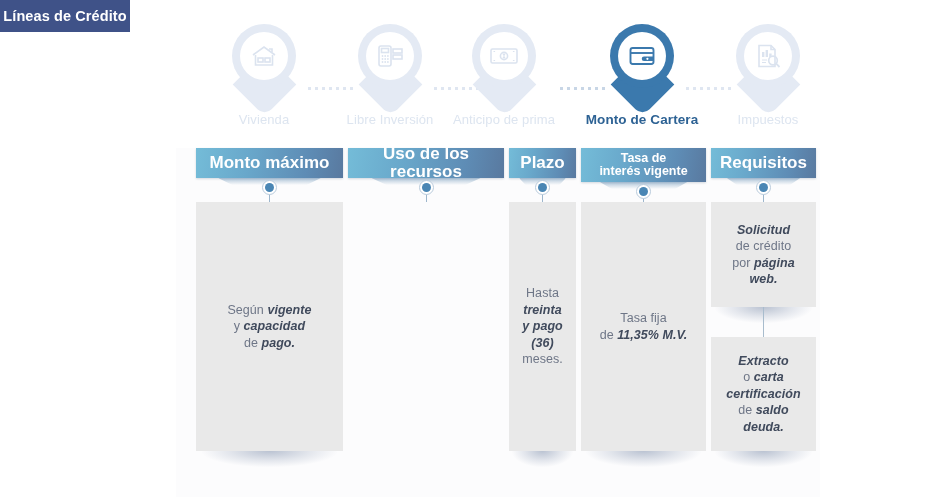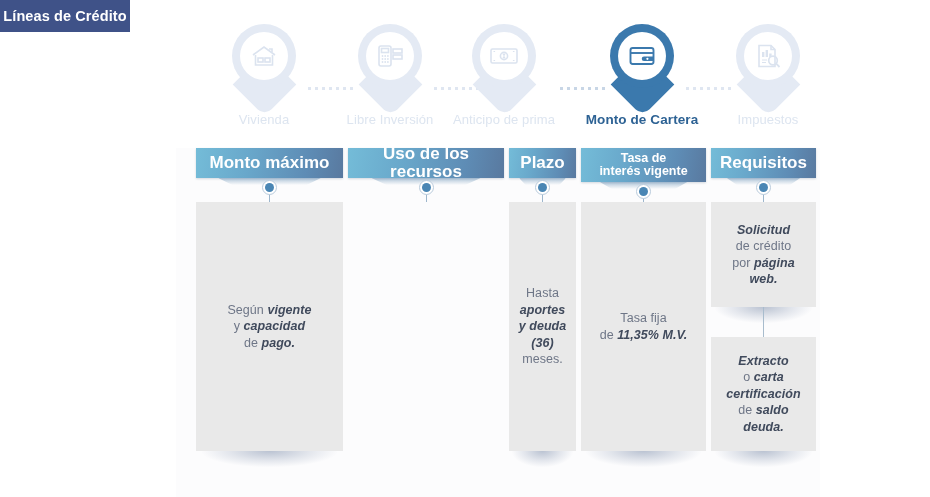--- a/index.html
+++ b/index.html
@@ -411,21 +411,21 @@
         <span>Plazo</span>
         <span class="head-tab"></span>
       </div>
       <div class="connector">
         <span class="stem"></span>
           <span class="ring"></span>
           <span class="dot"></span>
       </div>
       <div class="card" style="height:249px;">
         <div class="txt">
-          Hasta<br><b>aportes</b><br><b>y deuda</b><br><b>(36)</b><br>meses.
+          Hasta<br><b>treinta</b><br><b>y pago</b><br><b>(36)</b><br>meses.
         </div>
       </div>
     </div>
 
     <div class="col" style="left:405px; width:125px;border-radius:17px;">
       <div class="col-head two-line">
         <span>
           <span>Tasa de</span><br>
           <span>interés vigente</span>
         </span>

